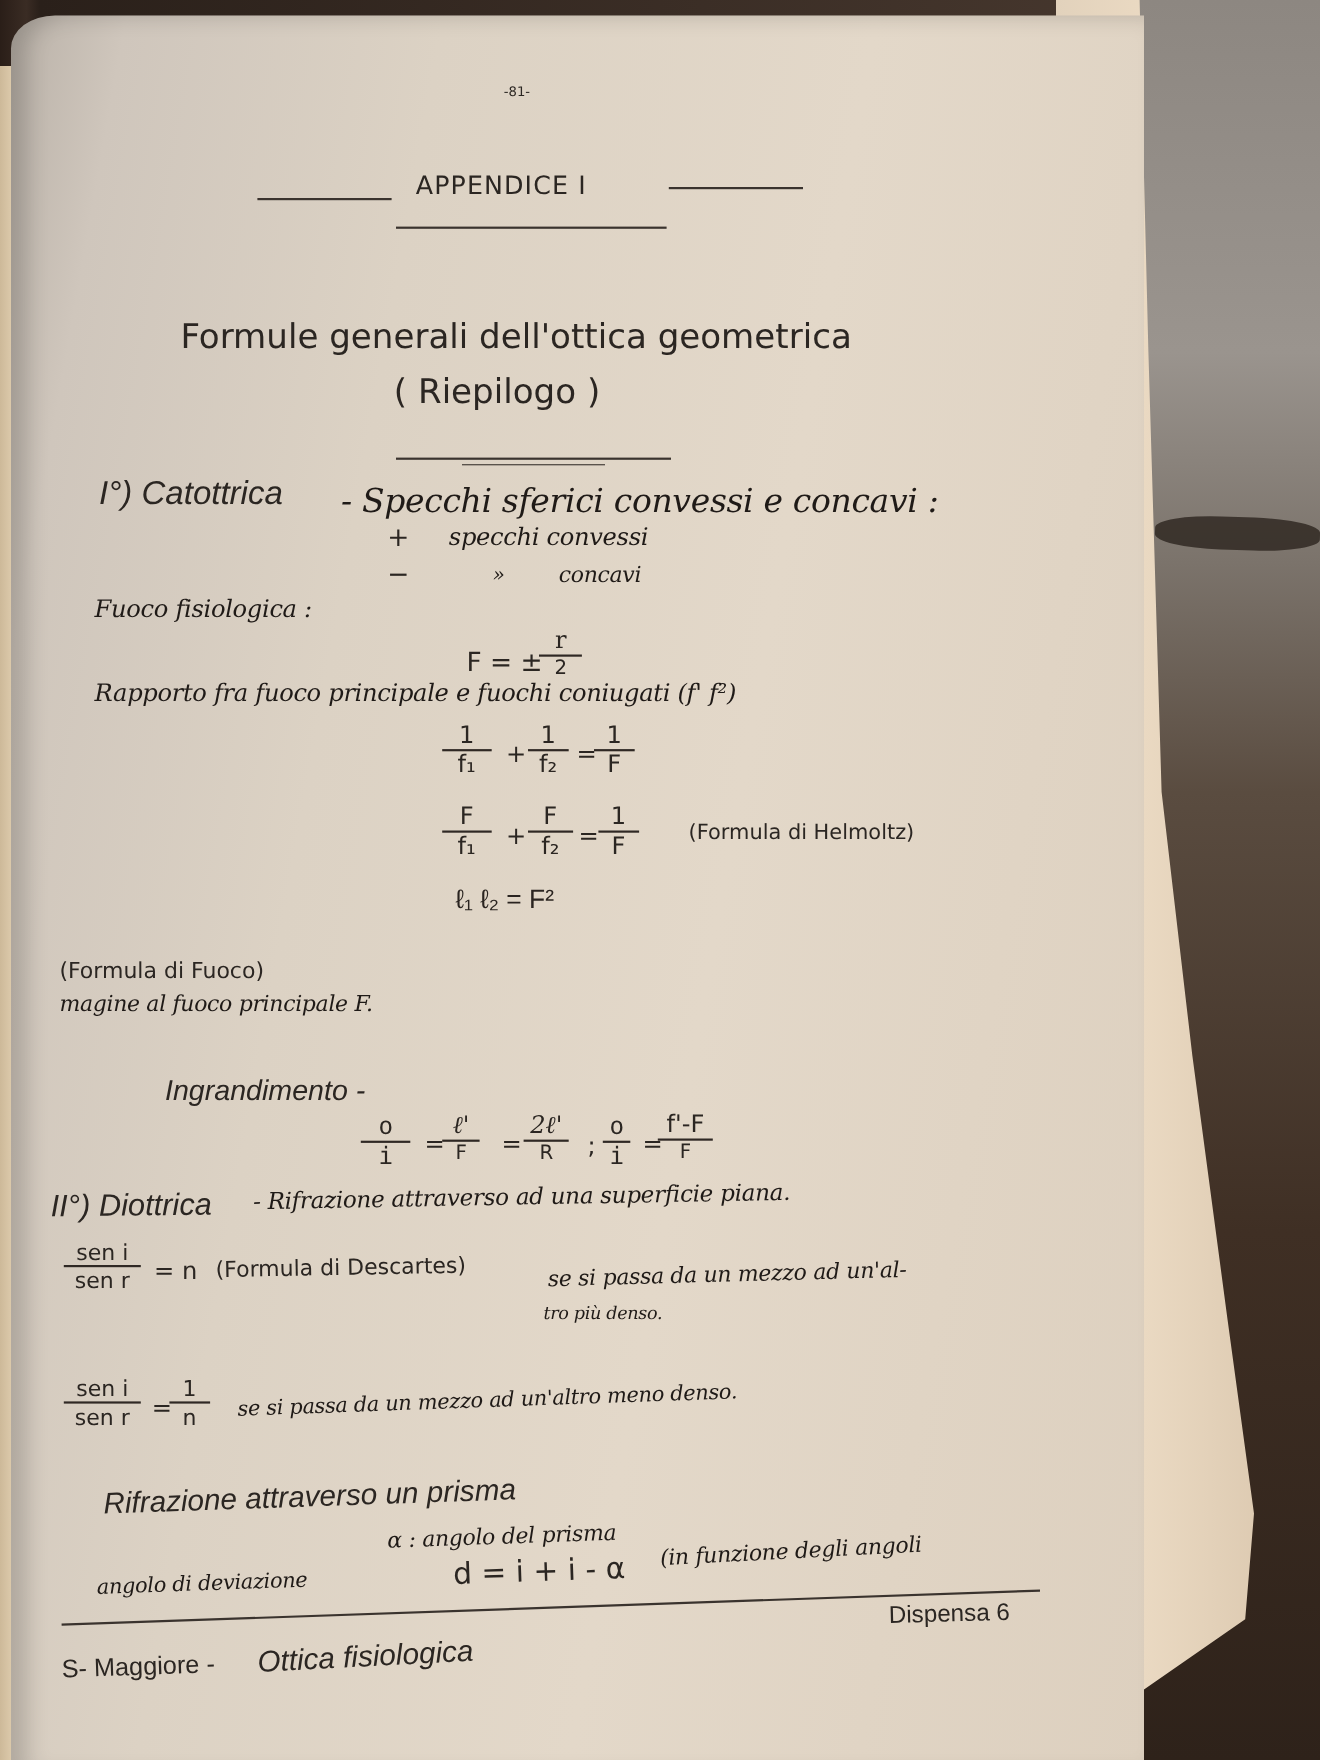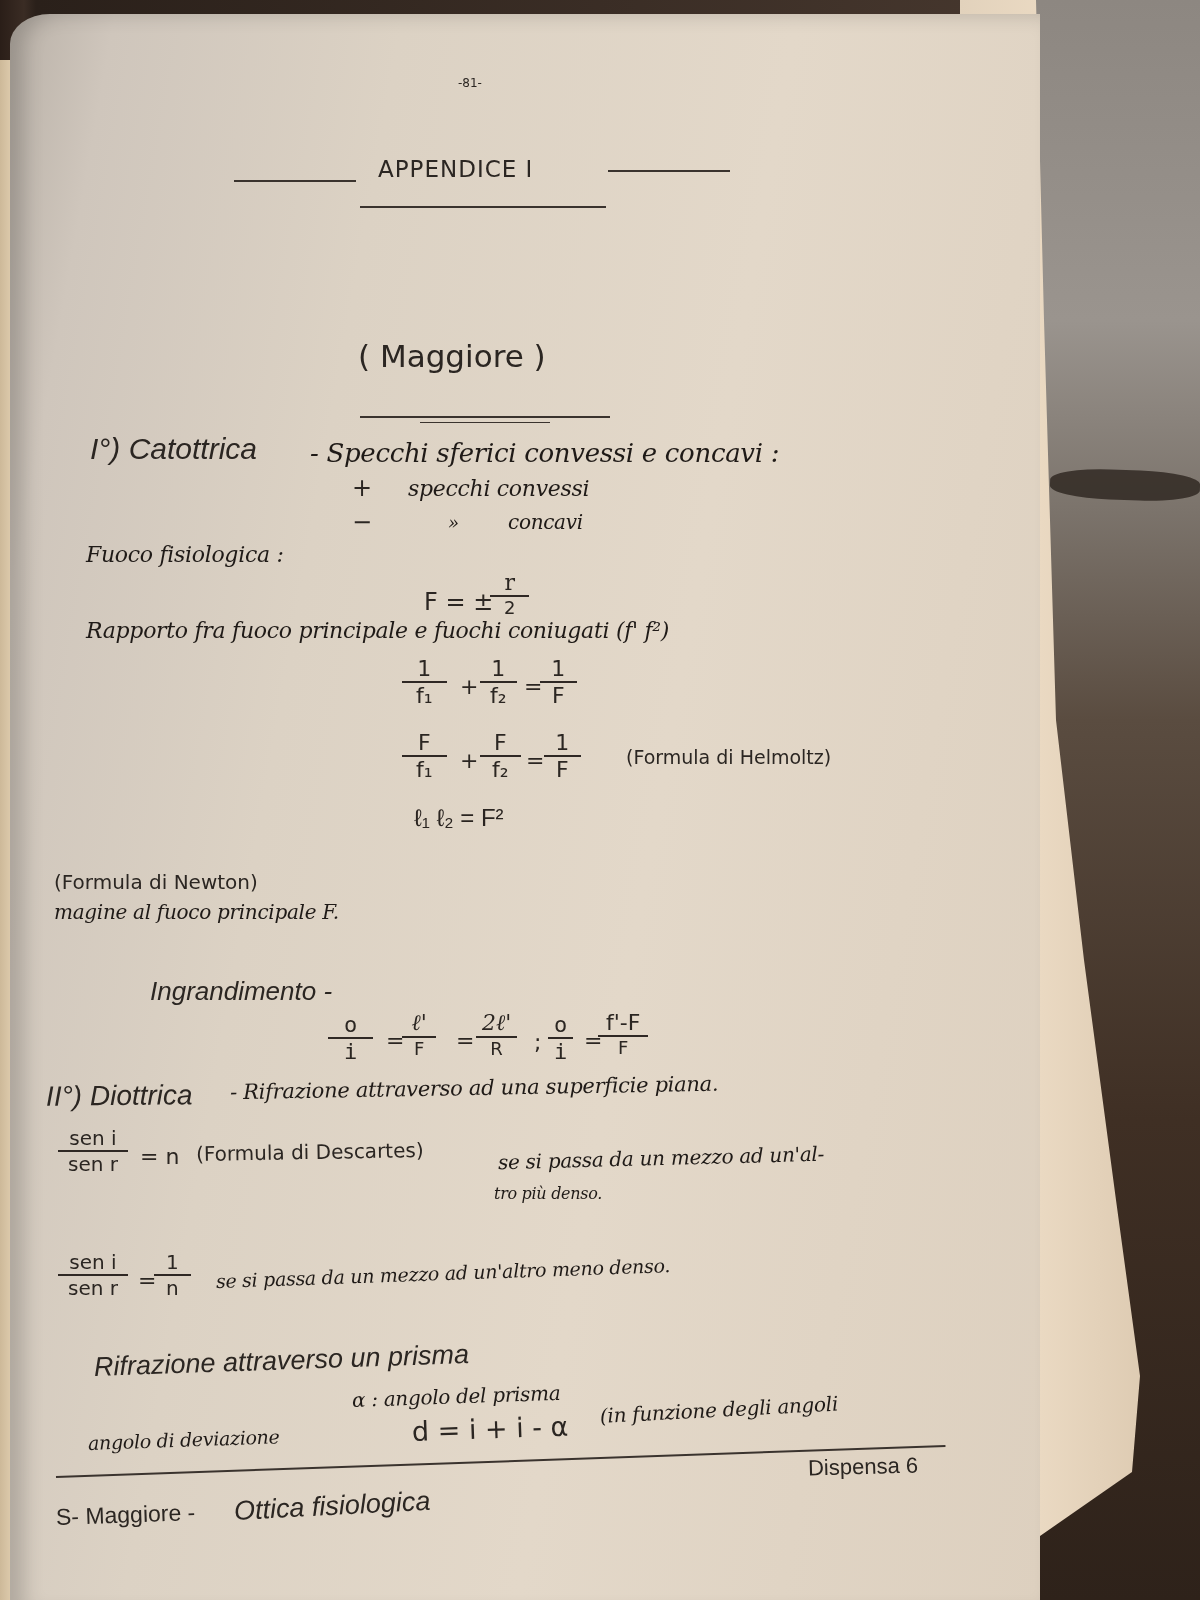--- a/index.html
+++ b/index.html
@@ -49,26 +49,27 @@
 
 <div class="page">
 
   <div class="abs typed" style="left:448px;top:62px;font-size:12px;">-81-</div>
 
   <div class="rule" style="left:224px;top:166px;width:122px;"></div>
   <div class="abs typed" style="left:368px;top:142px;font-size:23px;letter-spacing:1px;">APPENDICE I</div>
   <div class="rule" style="left:598px;top:156px;width:122px;"></div>
   <div class="rule" style="left:350px;top:192px;width:246px;"></div>
 
-  <div class="abs typed" style="left:348px;top:324px;font-size:31px;">( Maggiore )</div>
+  <div class="abs typed" style="left:154px;top:274px;font-size:31px;">Formule generali dell'ottica geometrica</div>
+  <div class="abs typed" style="left:348px;top:324px;font-size:31px;">( Riepilogo )</div>
   <div class="rule" style="left:350px;top:402px;width:250px;"></div>
   <div class="rule" style="left:410px;top:408px;width:130px;height:1px;"></div>
 
   <div class="abs ital" style="left:80px;top:418px;font-size:30px;">I°) Catottrica</div>
-  <div class="abs hand" style="left:300px;top:424px;font-size:26px;font-style:italic;">- Specchi sferici convessi e concavi :</div>
+  <div class="abs hand" style="left:300px;top:424px;font-size:30px;font-style:italic;">- Specchi sferici convessi e concavi :</div>
   <div class="abs typed" style="left:342px;top:460px;font-size:24px;">+</div>
   <div class="abs hand" style="left:398px;top:462px;font-size:22px;">specchi convessi</div>
   <div class="abs typed" style="left:342px;top:494px;font-size:24px;">−</div>
   <div class="abs hand" style="left:438px;top:498px;font-size:18px;">»</div>
   <div class="abs hand" style="left:498px;top:496px;font-size:20px;">concavi</div>
 
   <div class="abs hand" style="left:76px;top:528px;font-size:22px;">Fuoco fisiologica :</div>
 
   <div class="abs typed" style="left:414px;top:574px;font-size:24px;">F = ±</div>
   <div class="frac" style="left:480px;top:556px;">
@@ -104,21 +105,21 @@
   </div>
   <span class="op" style="left:516px;top:734px;">=</span>
   <div class="frac" style="left:534px;top:716px;">
     <span class="num">1</span>
     <span class="den" style="padding:0 12px;">F</span>
   </div>
   <div class="abs typed" style="left:616px;top:732px;font-size:19px;">(Formula di Helmoltz)</div>
 
   <div class="abs" style="left:404px;top:790px;font-size:24px;font-family:Liberation Sans, sans-serif;">ℓ₁ ℓ₂ = F²</div>
 
-  <div class="abs typed" style="left:44px;top:856px;font-size:20px;">(Formula di Newton)</div>
+  <div class="abs typed" style="left:44px;top:856px;font-size:20px;">(Formula di Fuoco)</div>
   <div class="abs hand" style="left:44px;top:886px;font-size:20px;">magine al fuoco principale  F.</div>
 
   <div class="abs ital" style="left:140px;top:962px;font-size:26px;">Ingrandimento -</div>
   <div class="frac" style="left:318px;top:998px;font-family:'DejaVu Sans Mono',monospace;">
     <span class="num">o</span>
     <span class="den" style="padding:0 16px;">i</span>
   </div>
   <span class="op" style="left:376px;top:1014px;">=</span>
   <div class="frac" style="left:392px;top:996px;">
     <span class="num" style="font-family:'DejaVu Serif',serif;font-style:italic;">ℓ'</span>

